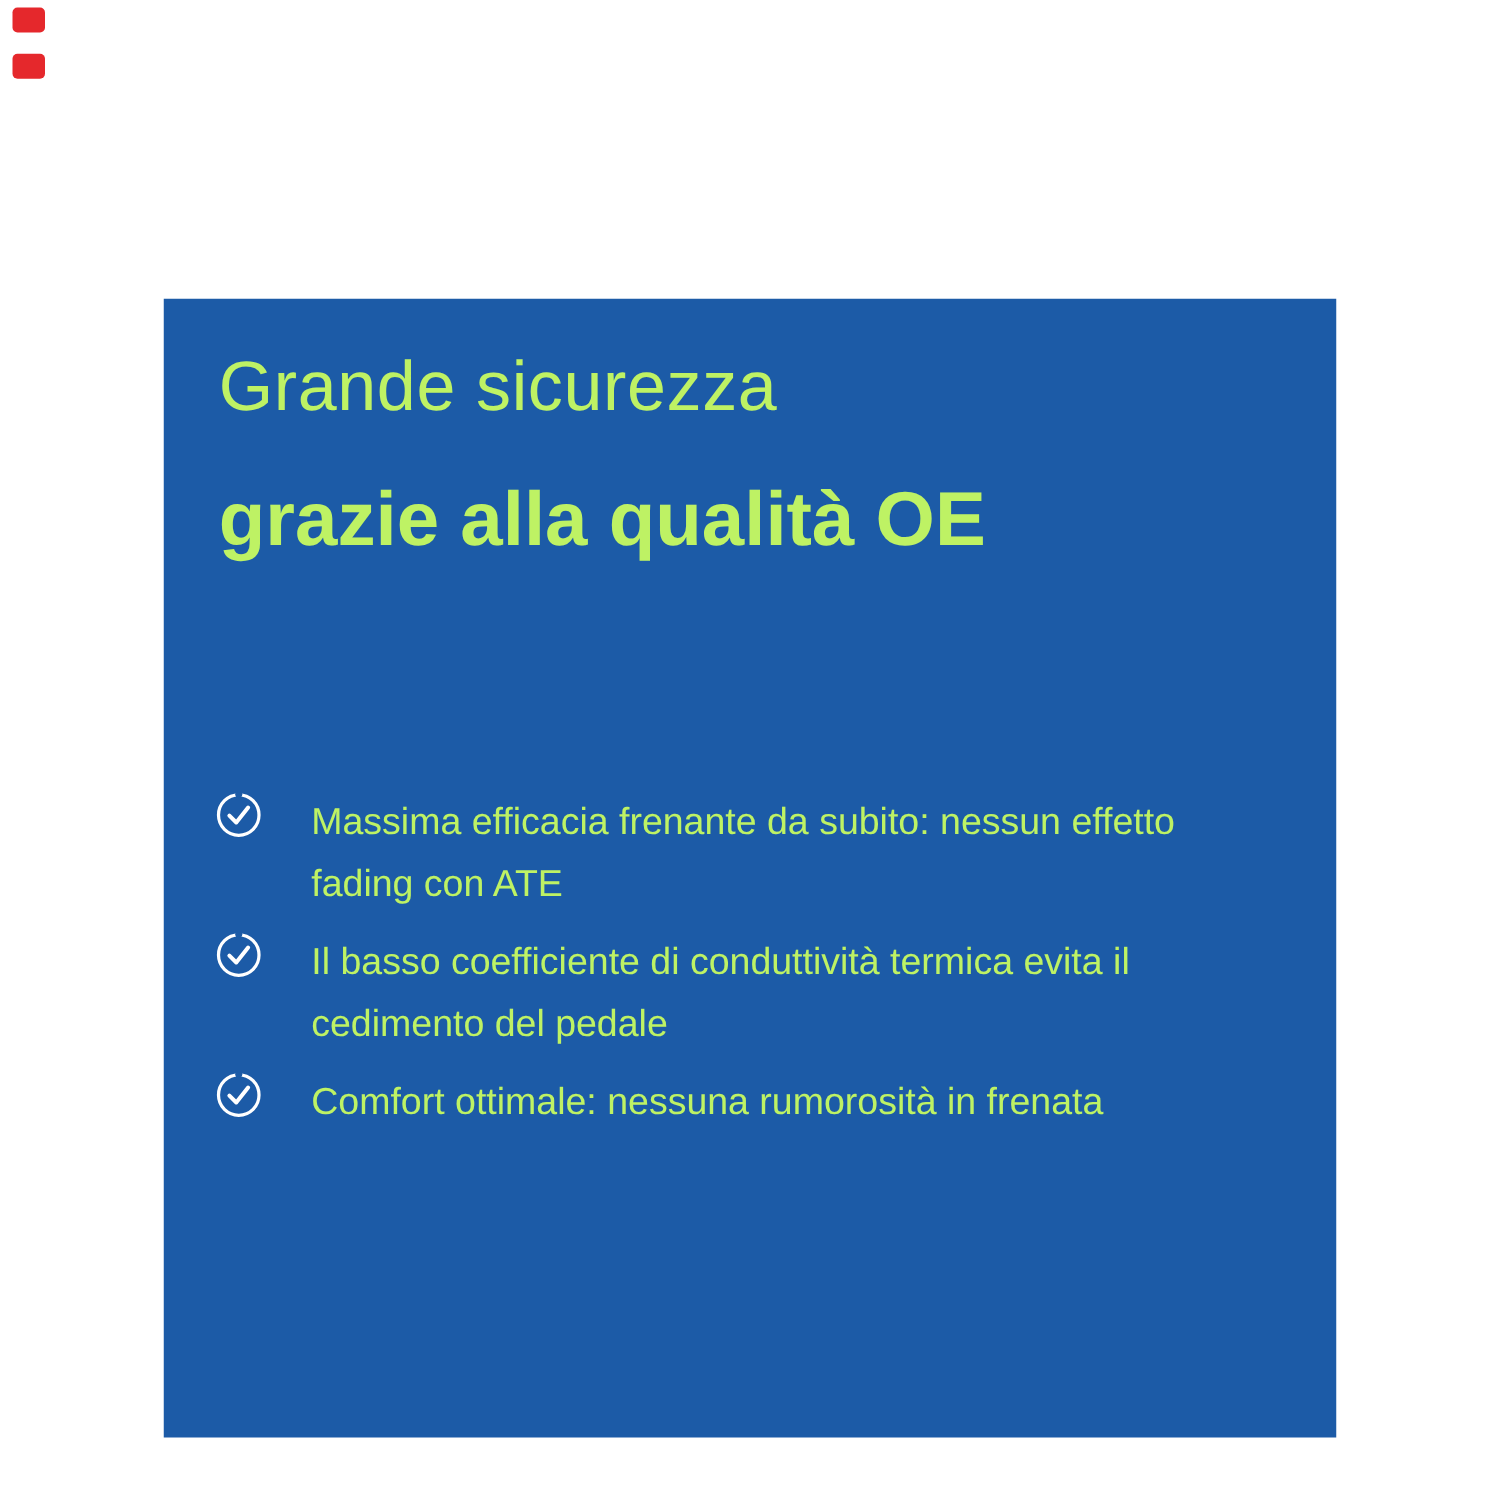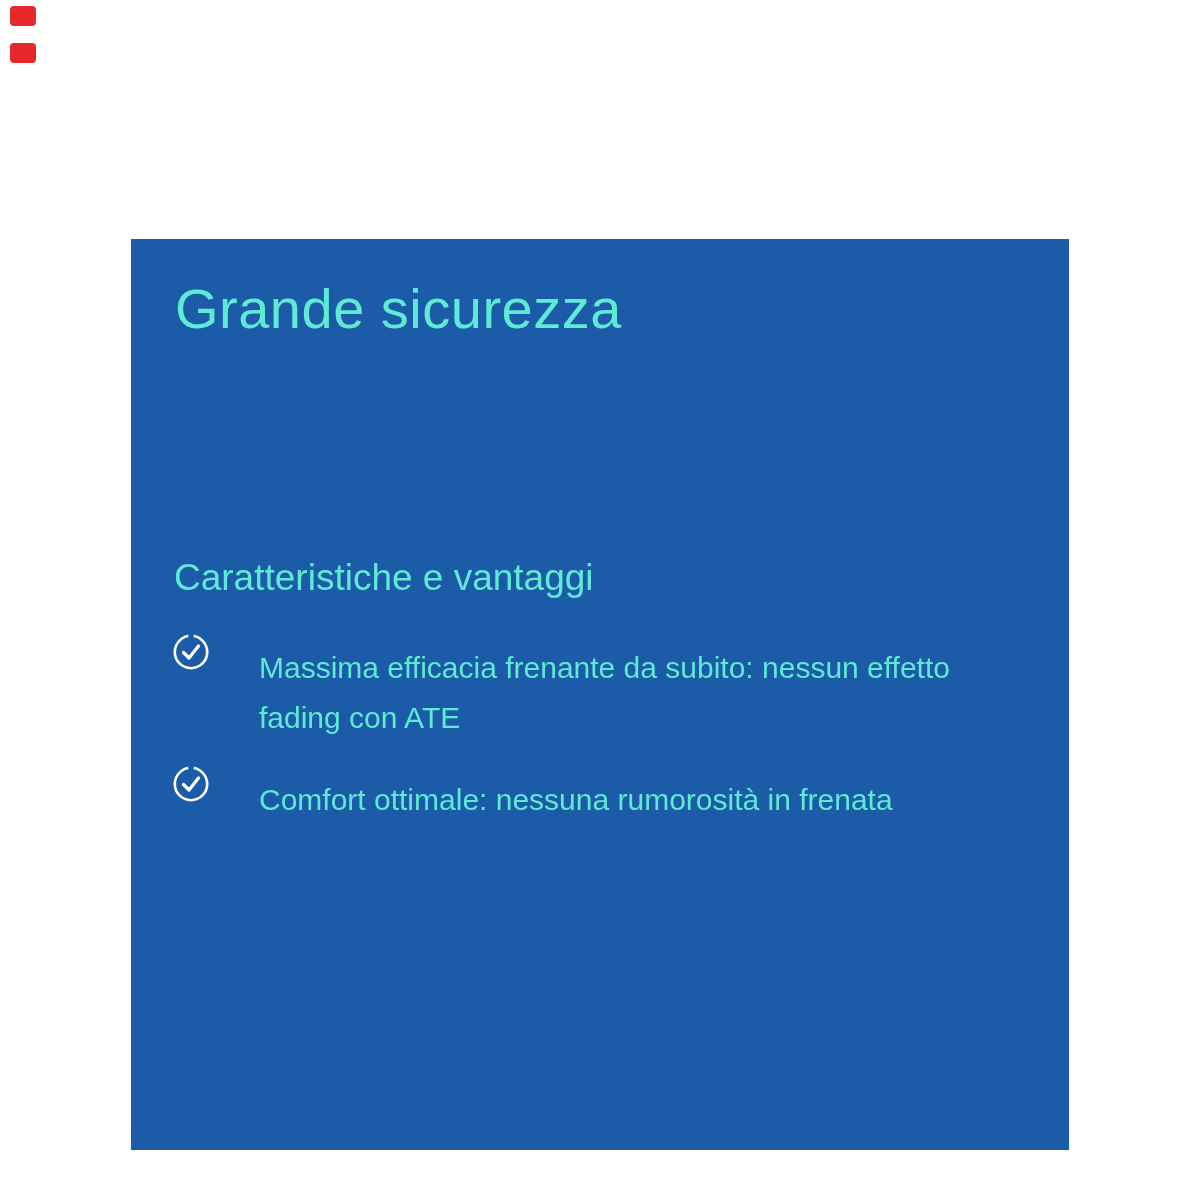--- a/index.html
+++ b/index.html
@@ -27,21 +27,21 @@
   .red-mark.mark1 { left: 10px; top: 6px; }
   .red-mark.mark2 { left: 10px; top: 43px; }
 
   .panel {
     position: absolute;
     left: 131px;
     top: 239px;
     width: 938px;
     height: 911px;
     background: #1c5ba7;
-    color: #5eead4;
+    color: #bef264;
   }
   .panel h1 {
     position: absolute;
     left: 44px;
     top: 42px;
     margin: 0;
     font-size: 56px;
     line-height: 1;
     font-weight: 400;
     letter-spacing: 0.5px;
@@ -81,55 +81,64 @@
     align-items: flex-start;
   }
   .check-icon {
     flex: none;
     width: 38px;
     height: 38px;
     margin-top: 6px;
     margin-right: 33px;
   }
   .ftext {
-    margin: 16px;
+    margin: 6px;
     font-size: 30px;
     line-height: 50px;
     font-weight: 500;
     white-space: pre-line;
     width: 830px;
   }
 </style>
 </head>
 <body>
 
 <div class="page">
 
   <div class="red-mark mark1"></div>
   <div class="red-mark mark2"></div>
 
   <section class="panel">
 
     <h1>Grande sicurezza</h1>
 
+    <h2>grazie alla qualità OE</h2>
 
-    <h3>Caratteristiche e vantaggi</h3>
 
     <ul class="features">
 
       <li>
         <svg class="check-icon" viewBox="0 0 38 38" xmlns="http://www.w3.org/2000/svg" aria-hidden="true">
           <circle cx="19" cy="19" r="16.2" fill="none" stroke="#ffffff" stroke-width="2.6"></circle>
           <circle cx="19" cy="2.4" r="2.8" fill="#1c5ba7"></circle>
           <path d="M11.5 19.5 L17 25 L26.5 13" fill="none" stroke="#ffffff" stroke-width="3.2" stroke-linecap="round" stroke-linejoin="round"></path>
         </svg>
         <p class="ftext">Massima efficacia frenante da subito: nessun effetto
 fading con ATE</p>
       </li>
 
+      <li>
+        <svg class="check-icon" viewBox="0 0 38 38" xmlns="http://www.w3.org/2000/svg" aria-hidden="true">
+          <circle cx="19" cy="19" r="16.2" fill="none" stroke="#ffffff" stroke-width="2.6"></circle>
+          <circle cx="19" cy="2.4" r="2.8" fill="#1c5ba7"></circle>
+          <path d="M11.5 19.5 L17 25 L26.5 13" fill="none" stroke="#ffffff" stroke-width="3.2" stroke-linecap="round" stroke-linejoin="round"></path>
+        </svg>
+        <p class="ftext">Il basso coefficiente di conduttività termica evita il
+cedimento del pedale</p>
+      </li>
 
       <li>
         <svg class="check-icon" viewBox="0 0 38 38" xmlns="http://www.w3.org/2000/svg" aria-hidden="true">
           <circle cx="19" cy="19" r="16.2" fill="none" stroke="#ffffff" stroke-width="2.6"></circle>
           <circle cx="19" cy="2.4" r="2.8" fill="#1c5ba7"></circle>
           <path d="M11.5 19.5 L17 25 L26.5 13" fill="none" stroke="#ffffff" stroke-width="3.2" stroke-linecap="round" stroke-linejoin="round"></path>
         </svg>
         <p class="ftext">Comfort ottimale: nessuna rumorosità in frenata</p>
       </li>
 

